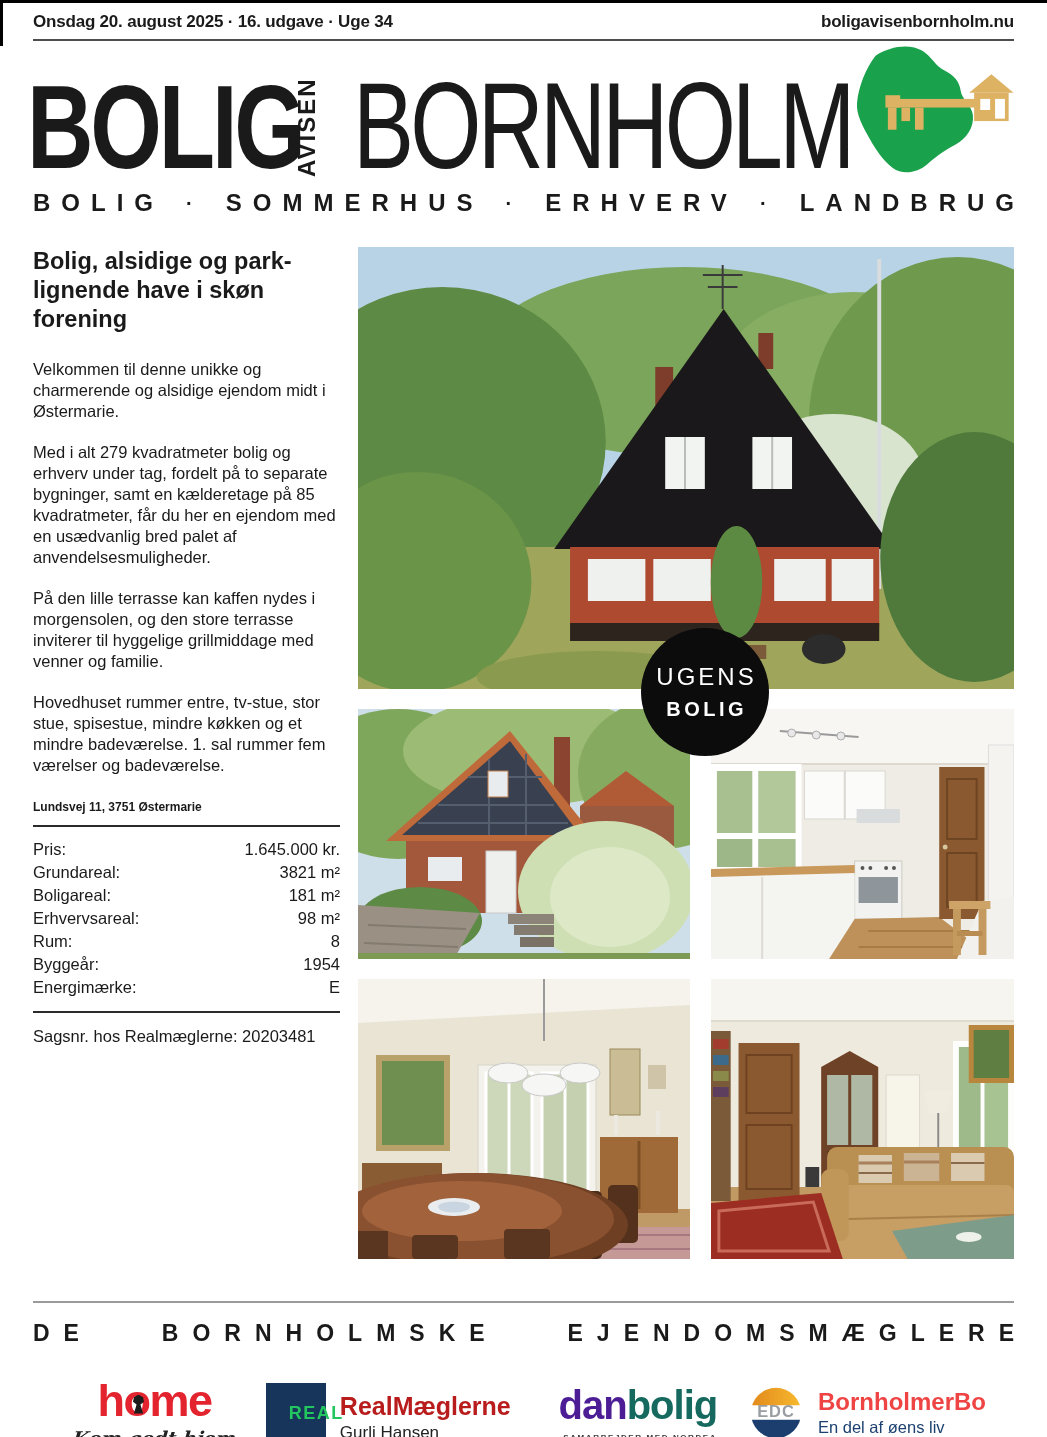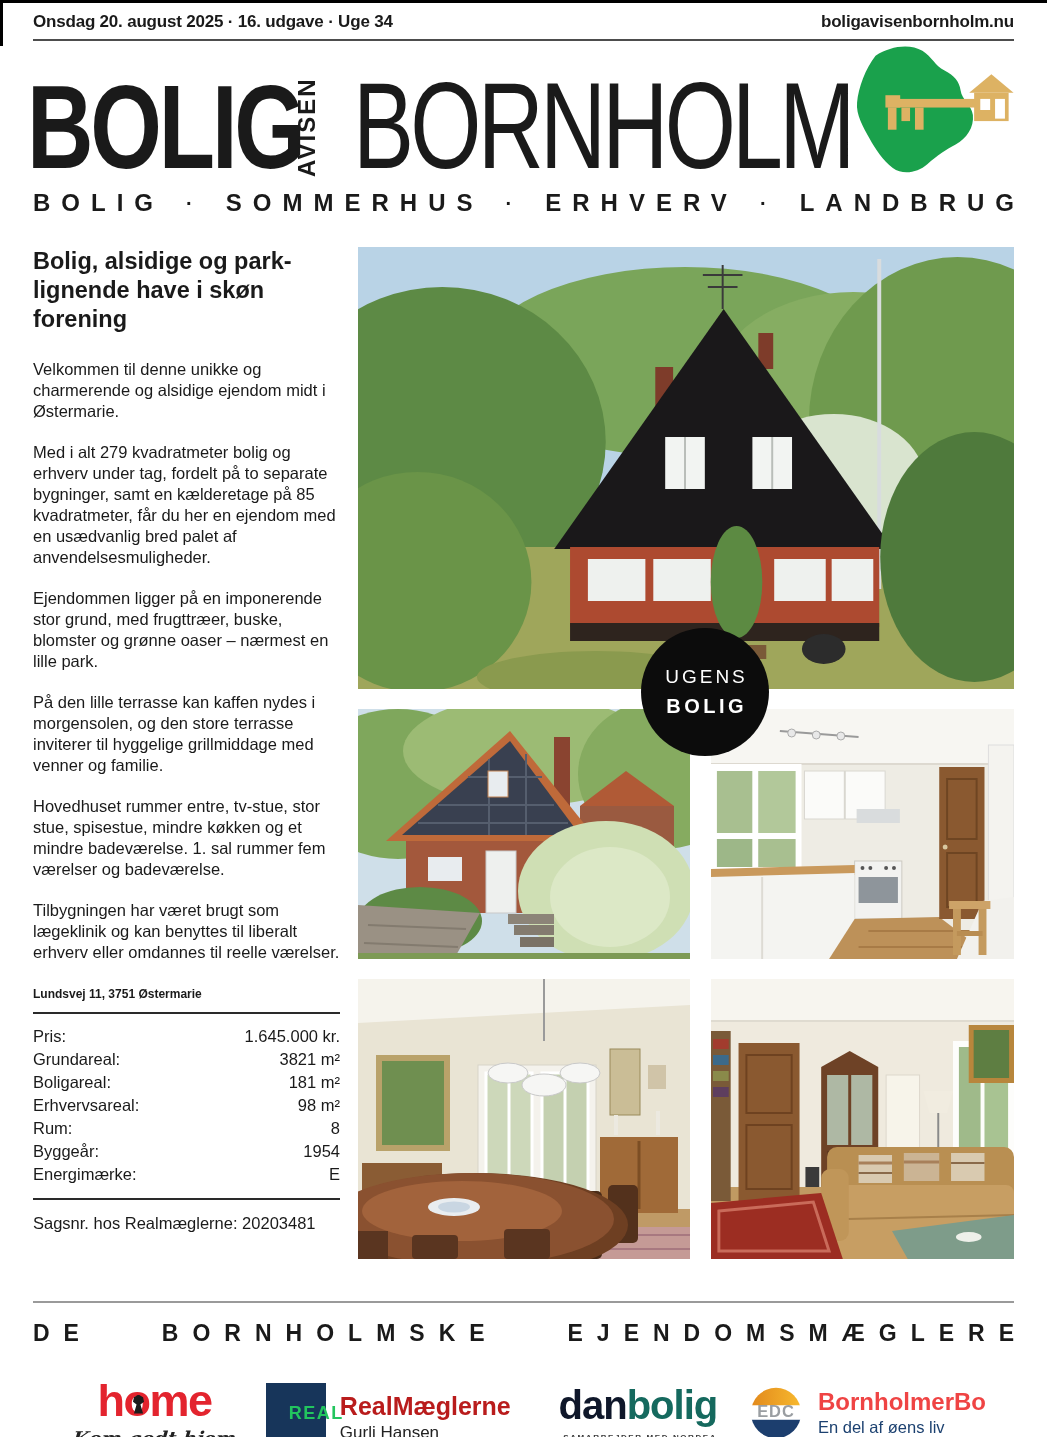--- a/index.html
+++ b/index.html
@@ -52,21 +52,21 @@
   .photo { position:relative; overflow:hidden; background:#cfd6c8; }
   .photo svg { display:block; width:100%; height:100%; }
   .photo-main { height:442px; }
   .photo-grid { display:grid; grid-template-columns:332px 1fr; column-gap:21px; row-gap:20px; margin-top:20px; }
   .ph-annex, .ph-kitchen { height:250px; }
   .ph-dining, .ph-living { height:280px; }
 
   .badge { position:absolute; left:283px; top:381px; width:128px; height:128px; border-radius:50%;
            background:#0c0c0c; color:#fff; z-index:5; display:flex; flex-direction:column;
            align-items:center; justify-content:center; gap:7px; }
-  .badge-l1 { font-size:19px; letter-spacing:3px; padding-left:3px; }
+  .badge-l1 { font-size:24px; letter-spacing:3px; padding-left:3px; }
   .badge-l2 { font-size:20px; font-weight:bold; letter-spacing:3.5px; padding-left:3.5px; }
 
   
   .footer-rule { margin-top:42px; height:2px; background:#9a9a9a; }
   .footer-title { margin-top:17px; display:flex; justify-content:space-between; align-items:center;
                   font-size:23px; font-weight:bold; }
   .ft-word { letter-spacing:14px; margin-right:-14px; }
   .logos { margin-top:22px; display:flex; align-items:center; justify-content:space-between;
            padding:0 28px 0 40px; height:88px; }
 
@@ -79,21 +79,21 @@
                   font-size:19px; color:#222; transform:skewX(-6deg); }
 
   .logo-real { display:flex; align-items:center; gap:14px; }
   .real-square { width:60px; height:60px; background:#17355a; display:flex; align-items:center; justify-content:center; }
   .real-square span { color:#22c55e; font-size:18px; font-weight:bold; letter-spacing:1.5px;margin-left:41px; }
   .real-name { font-size:25px; font-weight:bold; color:#b91c1c;margin-top:9px; }
   .real-person { font-size:17px; color:#222; margin-top:2px; }
 
   .logo-danbolig { text-align:right; }
   .db-word { font-size:40px; font-weight:bold; letter-spacing:-1px; line-height:1; }
-  .db-dan { color:#0f172a;margin-left:18px; }
+  .db-dan { color:#4c1d95;margin-left:18px; }
   .db-bolig { color:#15695e; }
   .db-tagline { margin-top:8px; font-size:8px; font-weight:bold; letter-spacing:1.6px; color:#3a3a3a; }
 
   .logo-edc { display:flex; align-items:center; gap:13px; }
   .edc-circle { width:58px; height:58px; }
   .edc-name { font-size:24px; font-weight:bold; color:#ef4444; line-height:1.1; }
   .edc-tagline { font-size:16.5px; color:#1c4170; margin-top:2px; }
 </style>
 </head>
 <body>
@@ -141,24 +141,22 @@
   </div>
 
   <main class="content">
     <article class="left-col">
       <h1 class="headline">
         <span style="display:block">Bolig, alsidige og park-</span>
         <span style="display:block">lignende have i skøn forening</span>
       </h1>
       <p class="para">Velkommen til denne unikke og charmerende og alsidige ejendom midt i Østermarie.</p>
       <p class="para">Med i alt 279 kvadratmeter bolig og erhverv under tag, fordelt på to separate bygninger, samt en kælderetage på 85 kvadratmeter, får du her en ejendom med en usædvanlig bred palet af anvendelsesmuligheder.</p>
-      <p class="para">Ejendommen ligger på en imponerende stor grund, med frugttræer, buske, blomster og grønne oaser – nærmest en lille park.</p>
       <p class="para">På den lille terrasse kan kaffen nydes i morgensolen, og den store terrasse inviterer til hyggelige grillmiddage med venner og familie.</p>
       <p class="para">Hovedhuset rummer entre, tv-stue, stor stue, spisestue, mindre køkken og et mindre badeværelse. 1. sal rummer fem værelser og badeværelse.</p>
-      <p class="para">Tilbygningen har været brugt som lægeklinik og kan benyttes til liberalt erhverv eller omdannes til reelle værelser.</p>
 
       <section class="property">
         <h2 class="property-title">Lundsvej 11, 3751 Østermarie</h2>
         <div class="property-rows">
           <div class="property-row">
             <span>Pris:</span>
             <span>1.645.000 kr.</span>
           </div>
           <div class="property-row">
             <span>Grundareal:</span>

